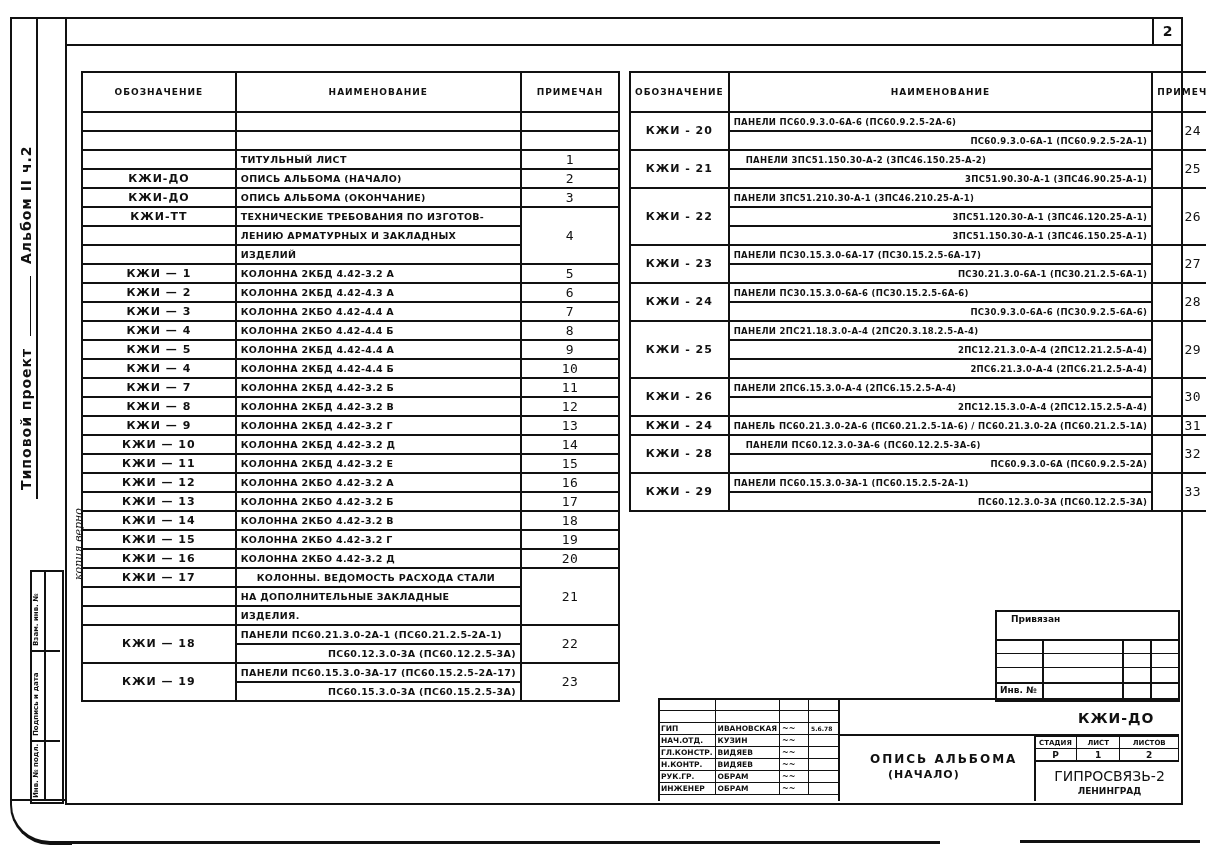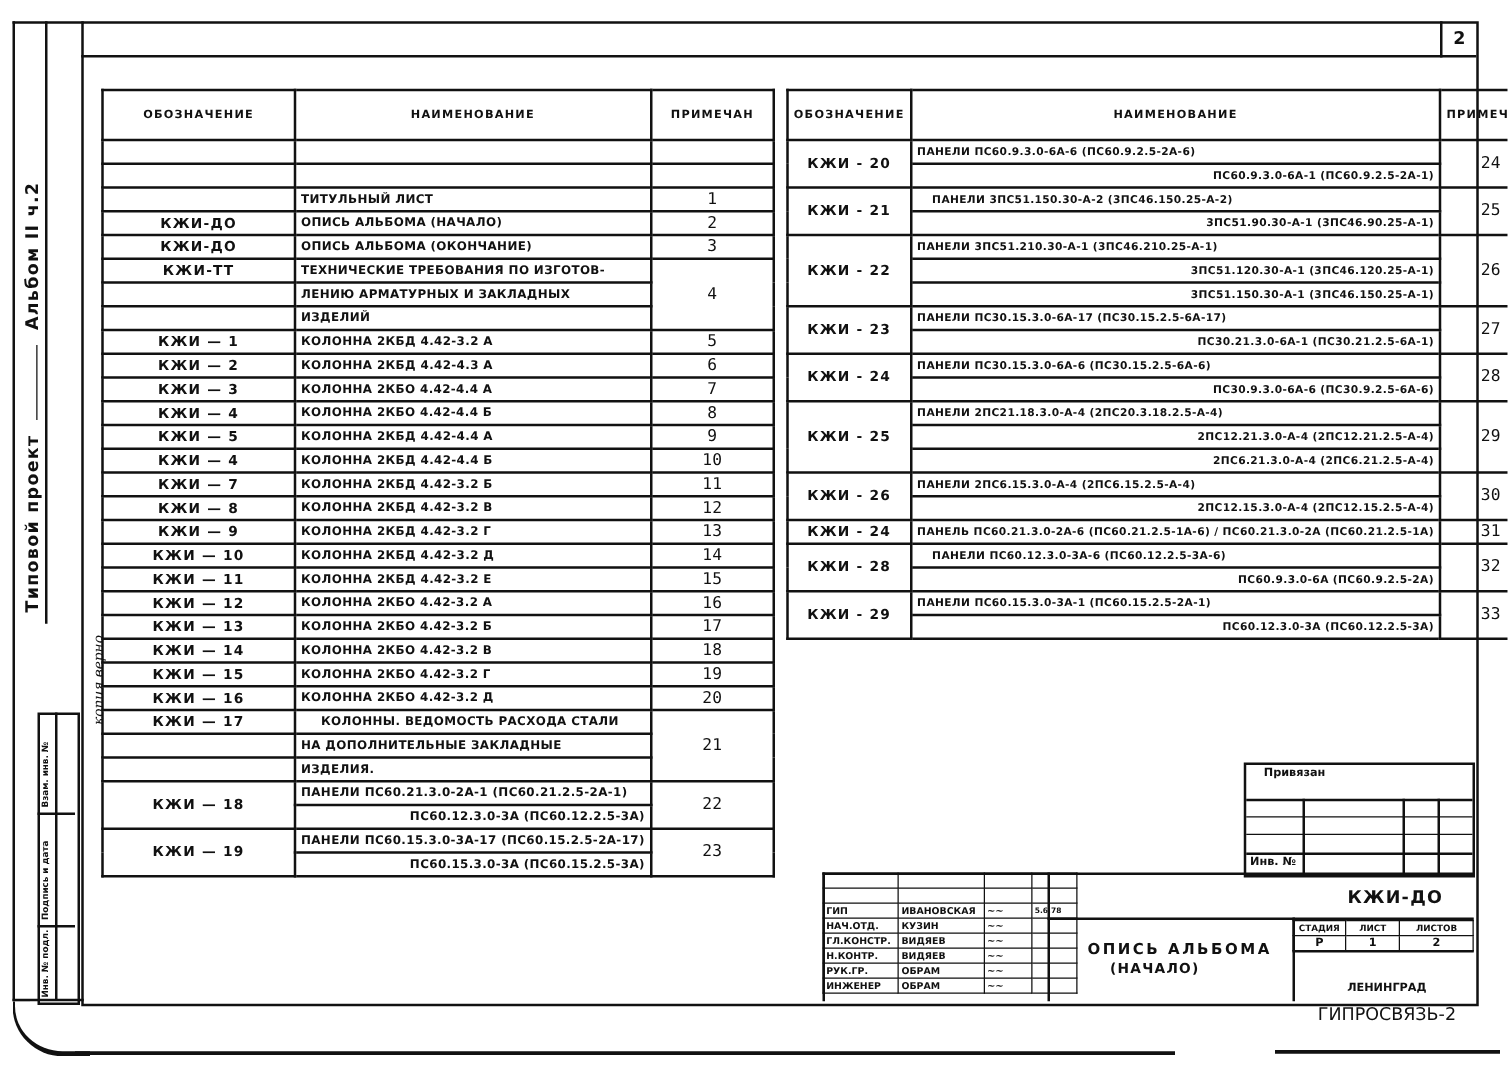--- a/index.html
+++ b/index.html
@@ -324,21 +324,21 @@
   <div class="tbtext" style="left:3px;top:73px;font-size:9px;">Инв. №</div>
 </div>
 
 <div class="ln" style="left:658px;top:698px;width:521px;height:2px;"></div>
 <div class="ln" style="left:658px;top:698px;width:2px;height:103px;"></div>
 <div class="ln" style="left:838px;top:734px;width:341px;height:2px;"></div>
 <div class="ln" style="left:838px;top:698px;width:2px;height:103px;"></div>
 <div class="ln" style="left:1034px;top:734px;width:2px;height:67px;"></div>
 <div class="ln" style="left:1034px;top:760px;width:145px;height:2px;"></div>
 
-<table class="tb" id="staff" style="left:658px;top:698px;width:204px;">
+<table class="tb" id="staff" style="left:658px;top:698px;width:182px;">
   <colgroup>
       <col style="width:48px">
       <col style="width:64px">
       <col style="width:36px">
       <col style="width:34px">
     </colgroup>
   <tbody id="staff-body">
     <tr>
         <td></td>
         <td></td>
@@ -406,18 +406,18 @@
     <td style="text-align:center;text-transform:uppercase;">Лист</td>
     <td style="text-align:center;text-transform:uppercase;">Листов</td>
   </tr>
   <tr>
     <td style="text-align:center;font-size:9px;">Р</td>
     <td style="text-align:center;font-size:9px;">1</td>
     <td style="text-align:center;font-size:9px;">2</td>
   </tr>
 </tbody>
   </table>
-<div class="tbtext" style="left:1040px;top:768px;width:139px;text-align:center;font-size:14px;font-weight:normal;margin-top:36px;">ГИПРОСВЯЗЬ-2</div>
+<div class="tbtext" style="left:1040px;top:768px;width:139px;text-align:center;font-size:14px;font-weight:normal;">ГИПРОСВЯЗЬ-2</div>
 <div class="tbtext" style="left:1040px;top:786px;width:139px;text-align:center;font-size:9px;text-transform:uppercase;">Ленинград</div>
 
 <div class="abs" style="left:10px;top:801px;width:60px;height:40px;border-left:2px solid #111;border-bottom:4px solid #111;border-bottom-left-radius:40px;"></div>
 <div class="ln" style="left:60px;top:841px;width:880px;height:3px;"></div>
 <div class="ln" style="left:1020px;top:840px;width:180px;height:3px;"></div>
 
 </body></html>

